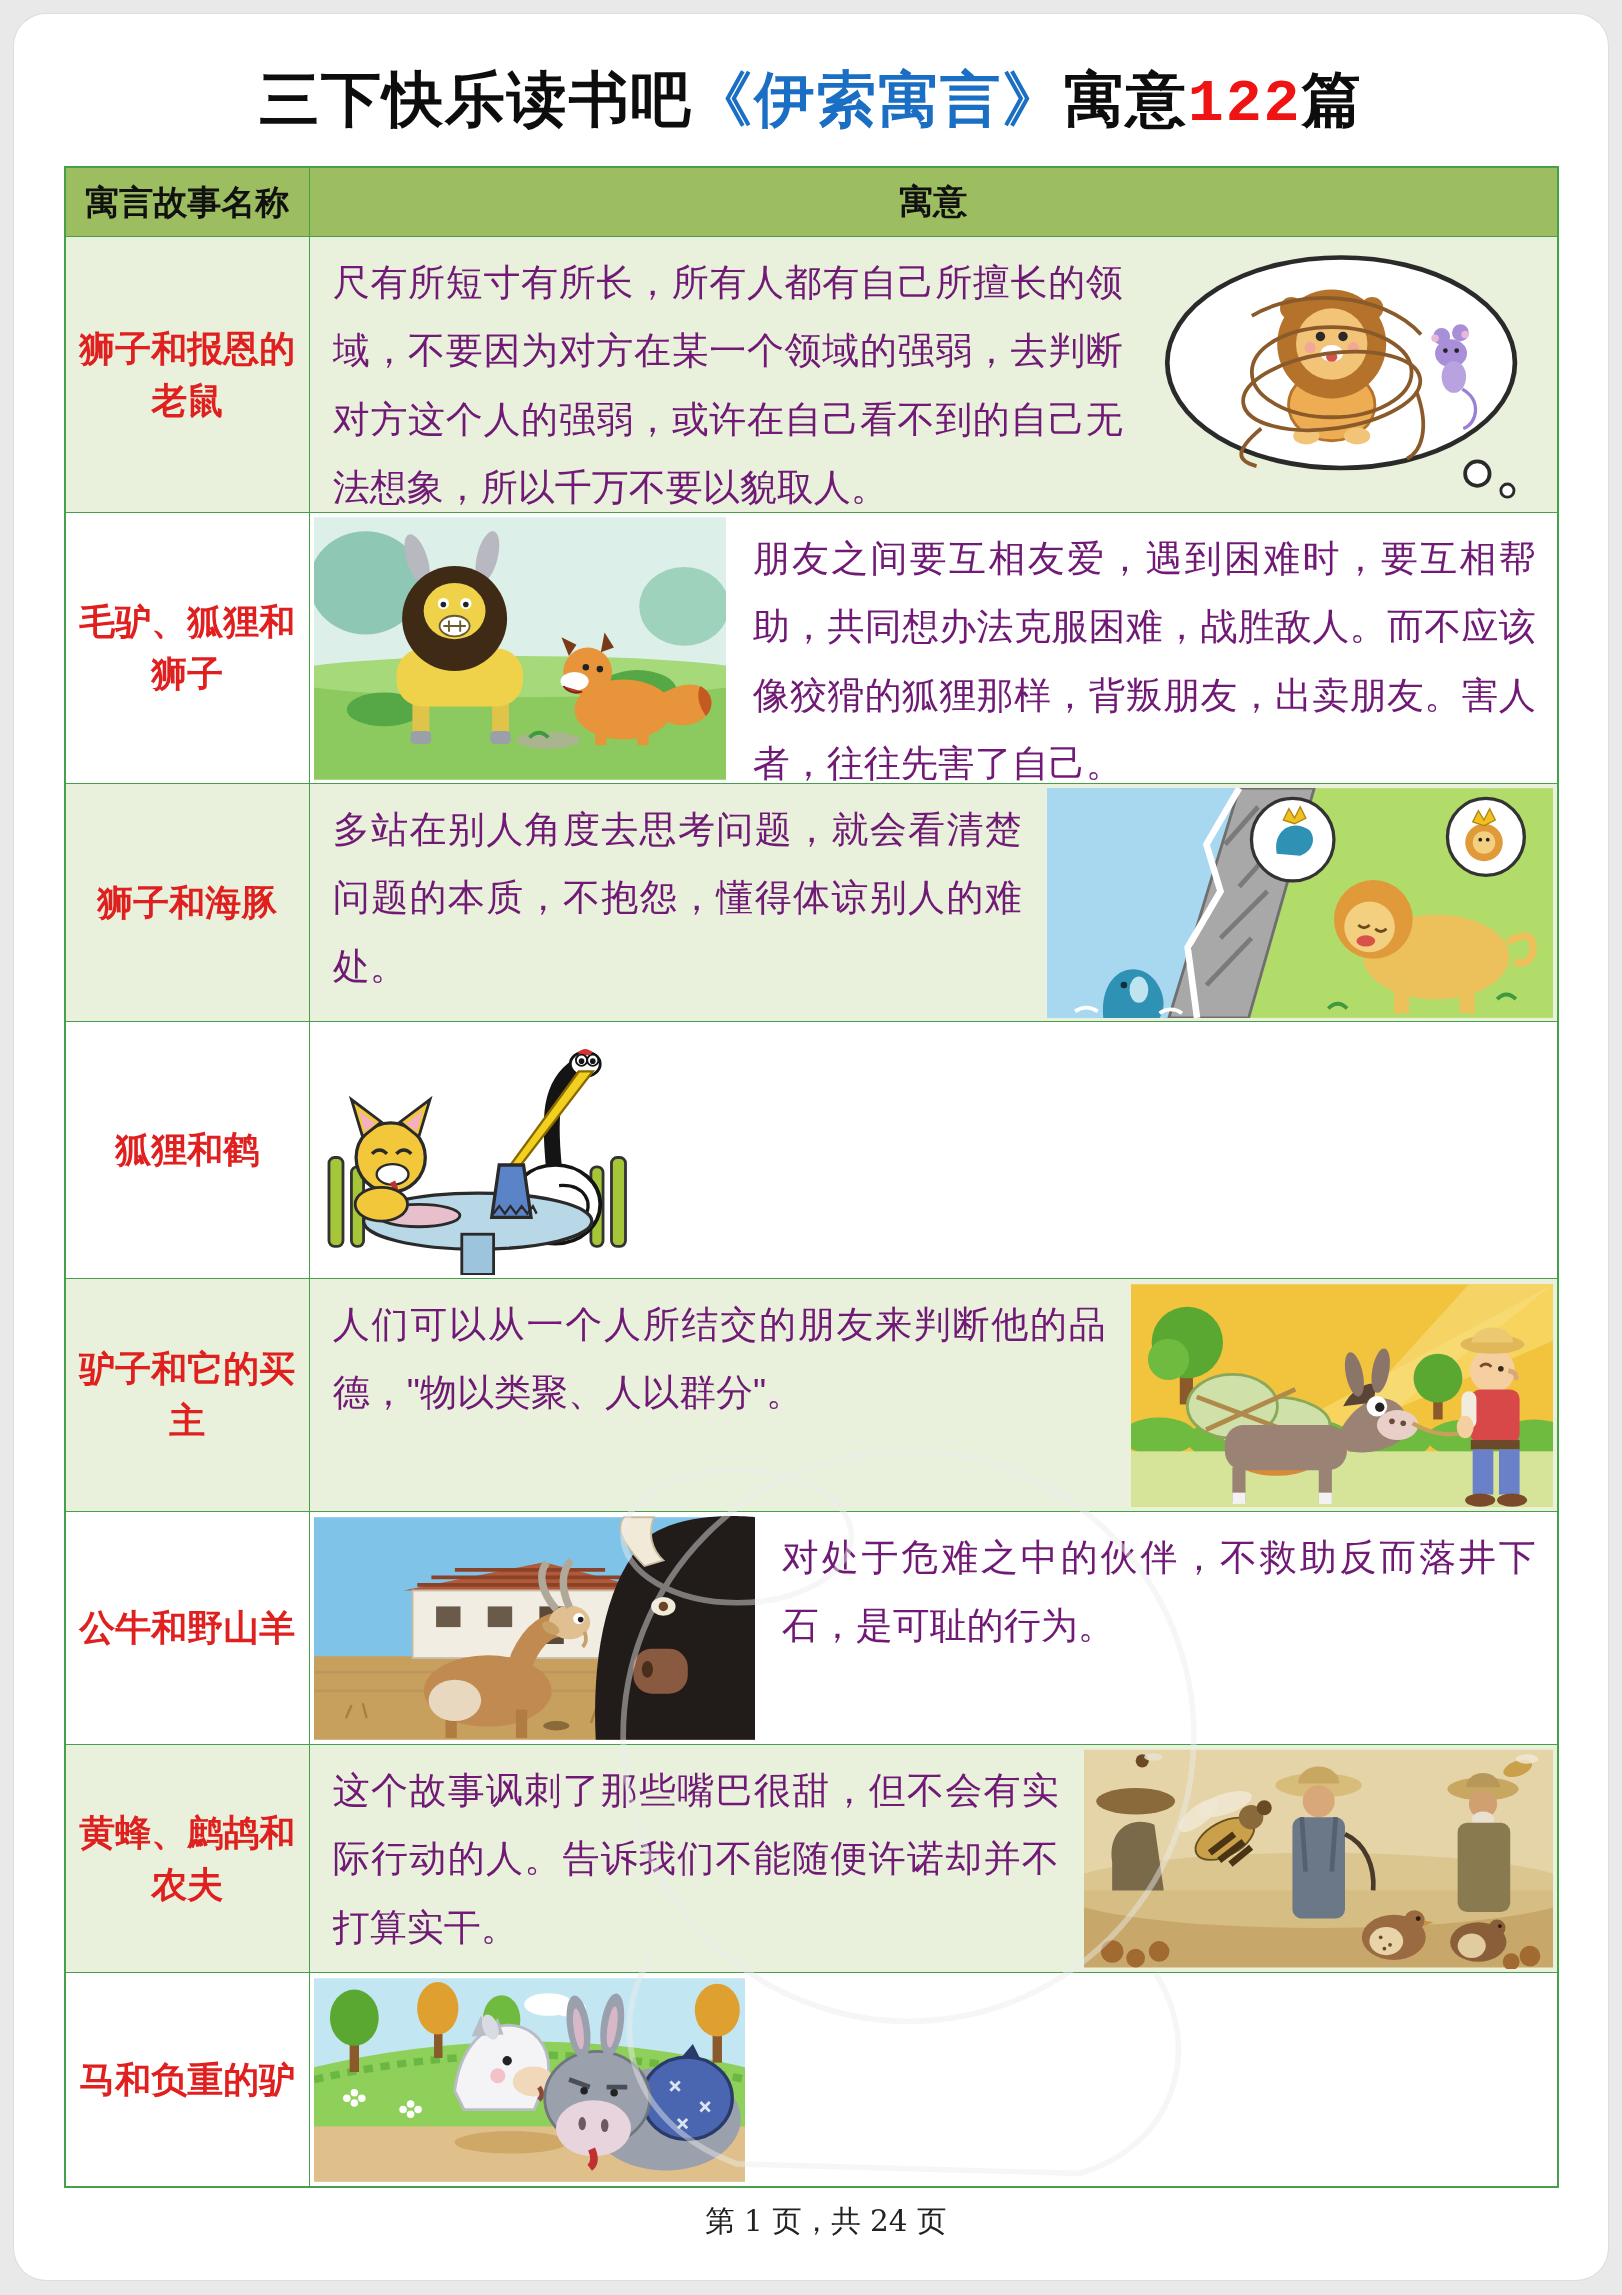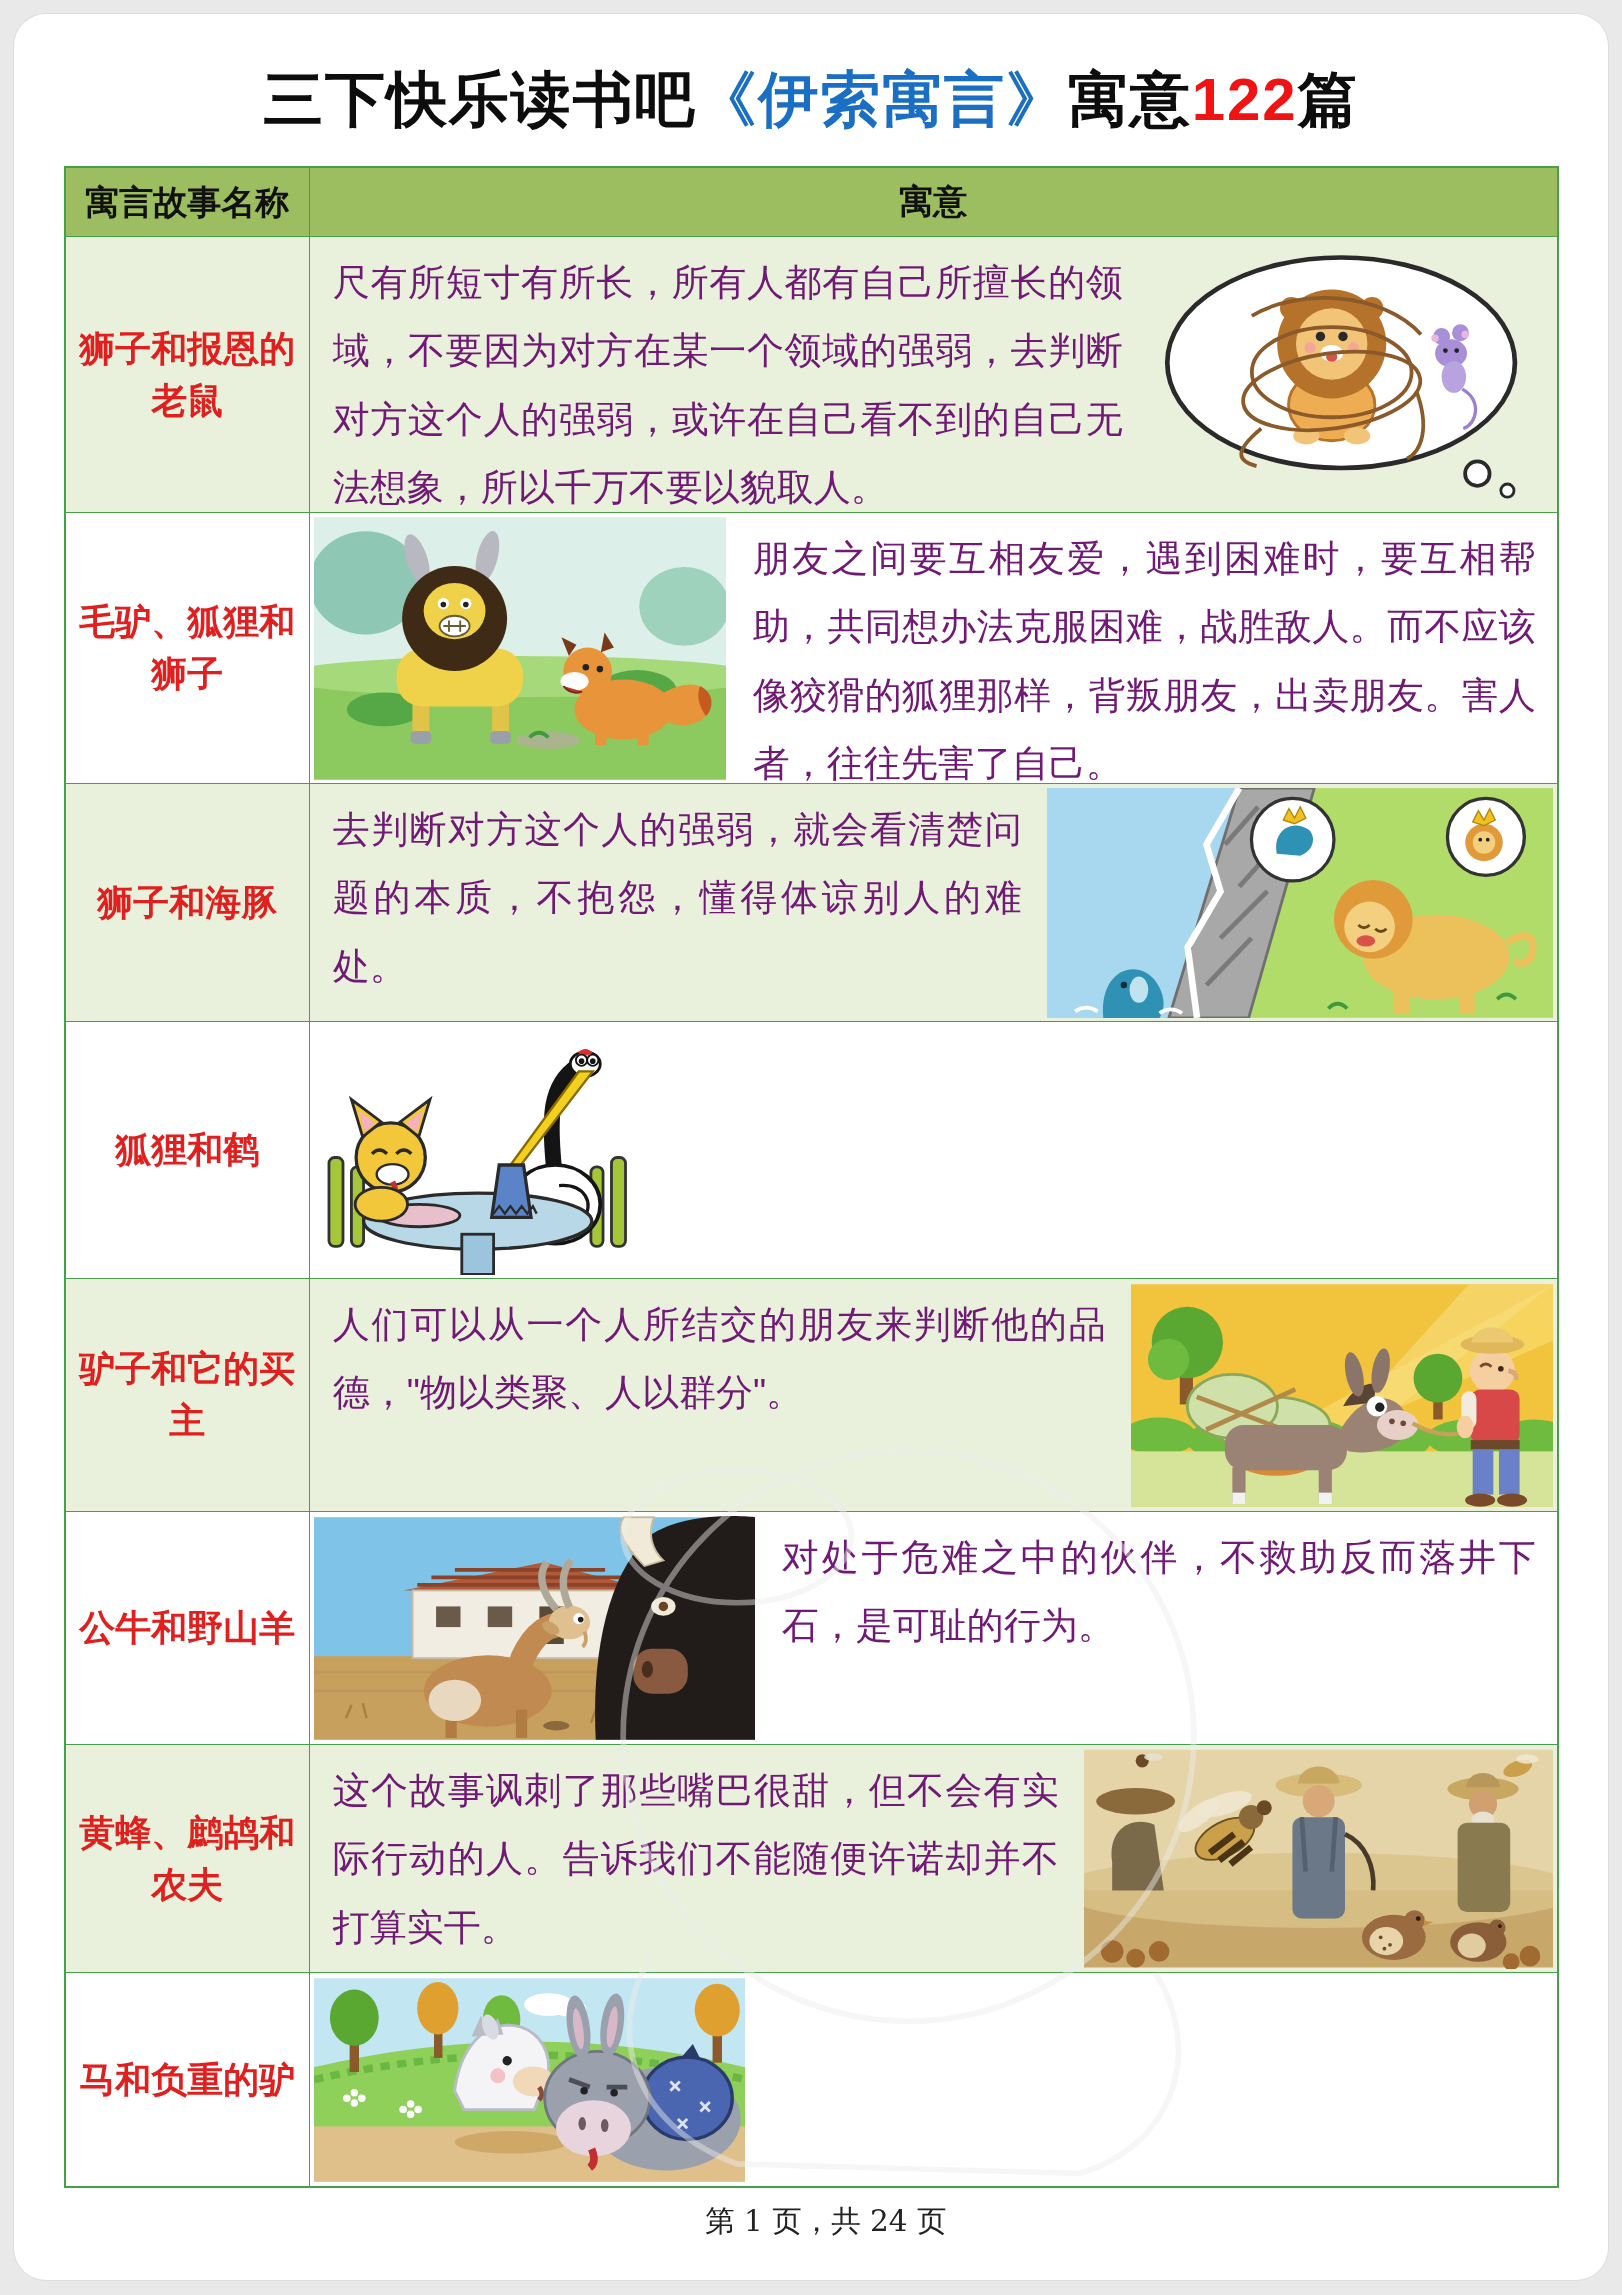--- a/index.html
+++ b/index.html
@@ -16,21 +16,21 @@
     box-shadow:0 0 0 1px #ddd;
     overflow:hidden;
   }
   
   .ghost { position:absolute; pointer-events:none; z-index:3; opacity:.45; }
   .ghost circle, .ghost path, .ghost ellipse { fill:none; stroke:#ededed; stroke-width:6; }
 
   .title {
     margin-top:46px; text-align:center;
     font-size:60px; font-weight:bold; color:#0d0d0d;
-    letter-spacing:1.9px; position:relative; z-index:2;
+    letter-spacing:1.9px; position:relative; z-index:2;font-family:Liberation Mono, monospace;
   }
   .title .book  { color:#1a6fc4; }
   .title .count { color:#f01313; }
 
   .tbl {
     position:relative; z-index:2;
     width:1495px; margin:25px auto 0 auto;
     border:2.9px solid #46a04a;
   }
   .trow { display:flex; width:100%; border-top:1.9px solid #46a04a; }
@@ -176,21 +176,21 @@
               <rect x="345" y="225" width="12" height="18" fill="#e8943a"></rect>
             <path d="M230,235 q10,-10 20,0" stroke="#3f9a3f" stroke-width="4" fill="none"></path>
           </svg>
         </div>
         <div class="moral">朋友之间要互相友爱，遇到困难时，要互相帮助，共同想办法克服困难，战胜敌人。而不应该像狡猾的狐狸那样，背叛朋友，出卖朋友。害人者，往往先害了自己。</div>
       </div>
     </div>
 
     <div class="trow bg-green r2">
       <div class="cell-moral">
-        <div class="moral">去判断对方这个人的强弱，就会看清楚问题的本质，不抱怨，懂得体谅别人的难处。</div>
+        <div class="moral">多站在别人角度去思考问题，就会看清楚问题的本质，不抱怨，懂得体谅别人的难处。</div>
         <div class="illus w540">
           <svg width="510" height="230" viewBox="0 0 540 245">
             <rect width="540" height="245" fill="#b2dc6a"></rect>
             <polygon points="0,0 205,0 130,245 0,245" fill="#a8d8f0"></polygon>
             <polygon points="205,0 285,0 215,245 130,245" fill="#a8a8a8" stroke="#6f6f6f" stroke-width="3"></polygon>
             <path d="M225,20 L190,60 M250,55 L205,105 M235,110 L185,160 M218,160 L170,210" stroke="#7a7a7a" stroke-width="5" fill="none"></path>
             <polyline points="205,0 170,60 185,110 150,170 160,245" fill="none" stroke="#fff" stroke-width="7"></polyline>
             <path d="M60,245 C55,195 95,180 115,205 C128,222 125,238 120,245 Z" fill="#2f92b5"></path>
             <ellipse cx="98" cy="215" rx="10" ry="14" fill="#bfe4ef"></ellipse>
             <circle cx="82" cy="210" r="3.5" fill="#10303a"></circle>

